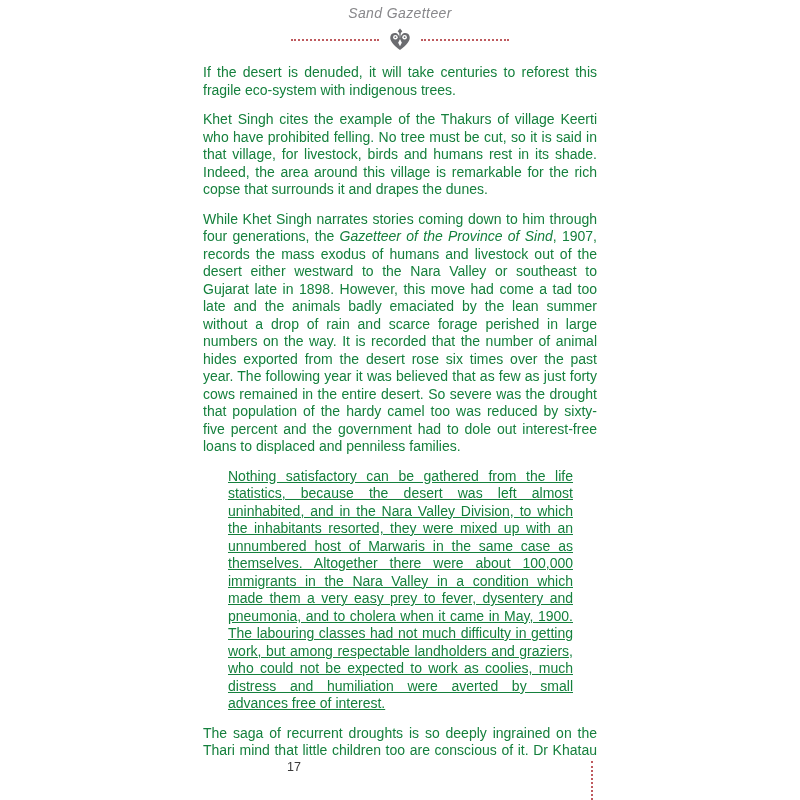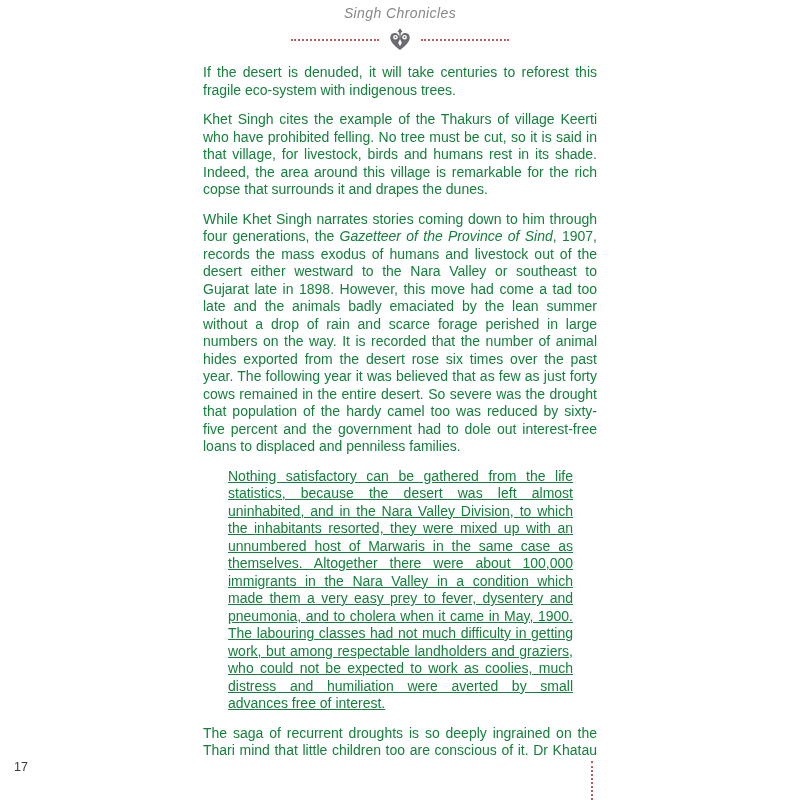--- a/index.html
+++ b/index.html
@@ -45,39 +45,38 @@
   }
   .page-body p { margin: 0 0 12px 0; }
   .page-body p.quote { margin-left: 25px; margin-right: 24px; text-decoration: underline; }
   .page-body i { }
 
   
   .page-number {
     position: absolute;
     top: 760px; left: 0;
     width: 588px;
-    text-align: left;
+    text-align: center;
     font-size: 12.5px;
     color: #3a3a3a;
-    padding-left: 14px;
   }
   .footer-divider-line {
     position: absolute;
     top: 761px; left: 591px;
     height: 39px; width: 0;
     border-left: 2px dotted #bf5a5e;
   }
 </style>
 </head>
 <body>
 
 <div class="page">
 
   <div class="page-header">
-    <div class="page-title">Singh Chronicles</div>
+    <div class="page-title">Sand Gazetteer</div>
     <div class="header-divider">
       <span class="divider-dots"></span>
       <span class="divider-ornament">
         <svg width="24" height="24" viewBox="0 0 24 24" aria-hidden="true">
           <g fill="#6b6c70">
             <path d="M12 0.5 L14.3 3.2 L12 6 L9.7 3.2 Z"></path>
             <rect x="11.35" y="4.5" width="1.3" height="5"></rect>
             <path d="M12 22 C 5.5 17, 1.4 12.5, 2.4 8.4 C 3.3 4.9 7.8 4.1 10 6.4 C 11.2 7.7 11.8 9.2 12 10.5 C 12.2 9.2 12.8 7.7 14 6.4 C 16.2 4.1 20.7 4.9 21.6 8.4 C 22.6 12.5 18.5 17 12 22 Z"></path>
           </g>
           <circle cx="7.4" cy="9.2" r="2.3" fill="#ffffff"></circle>

